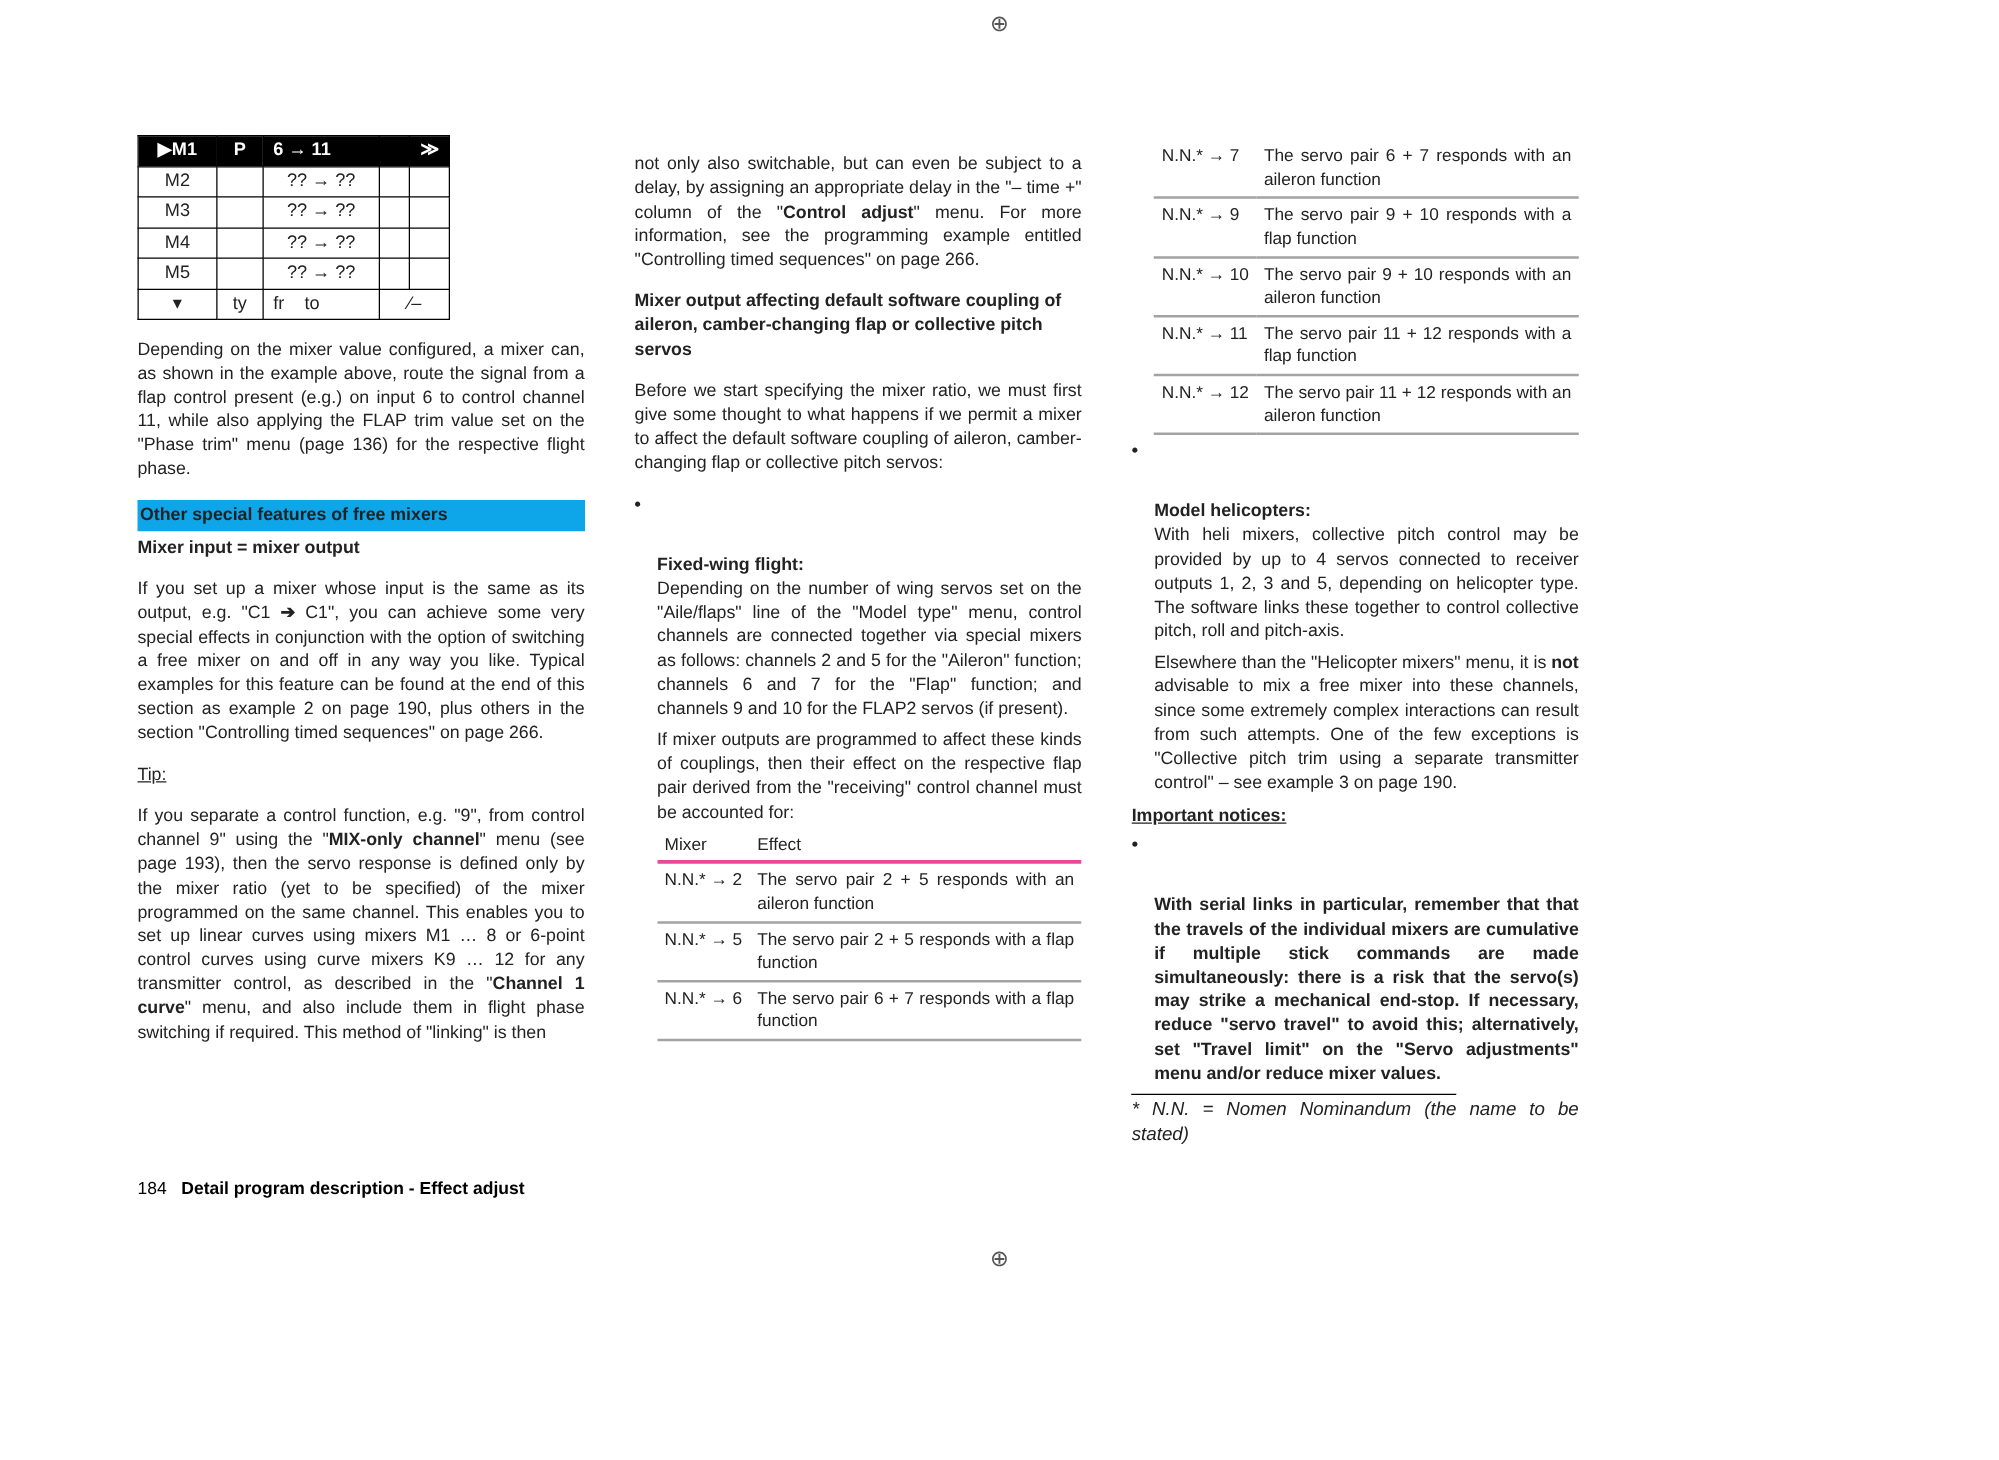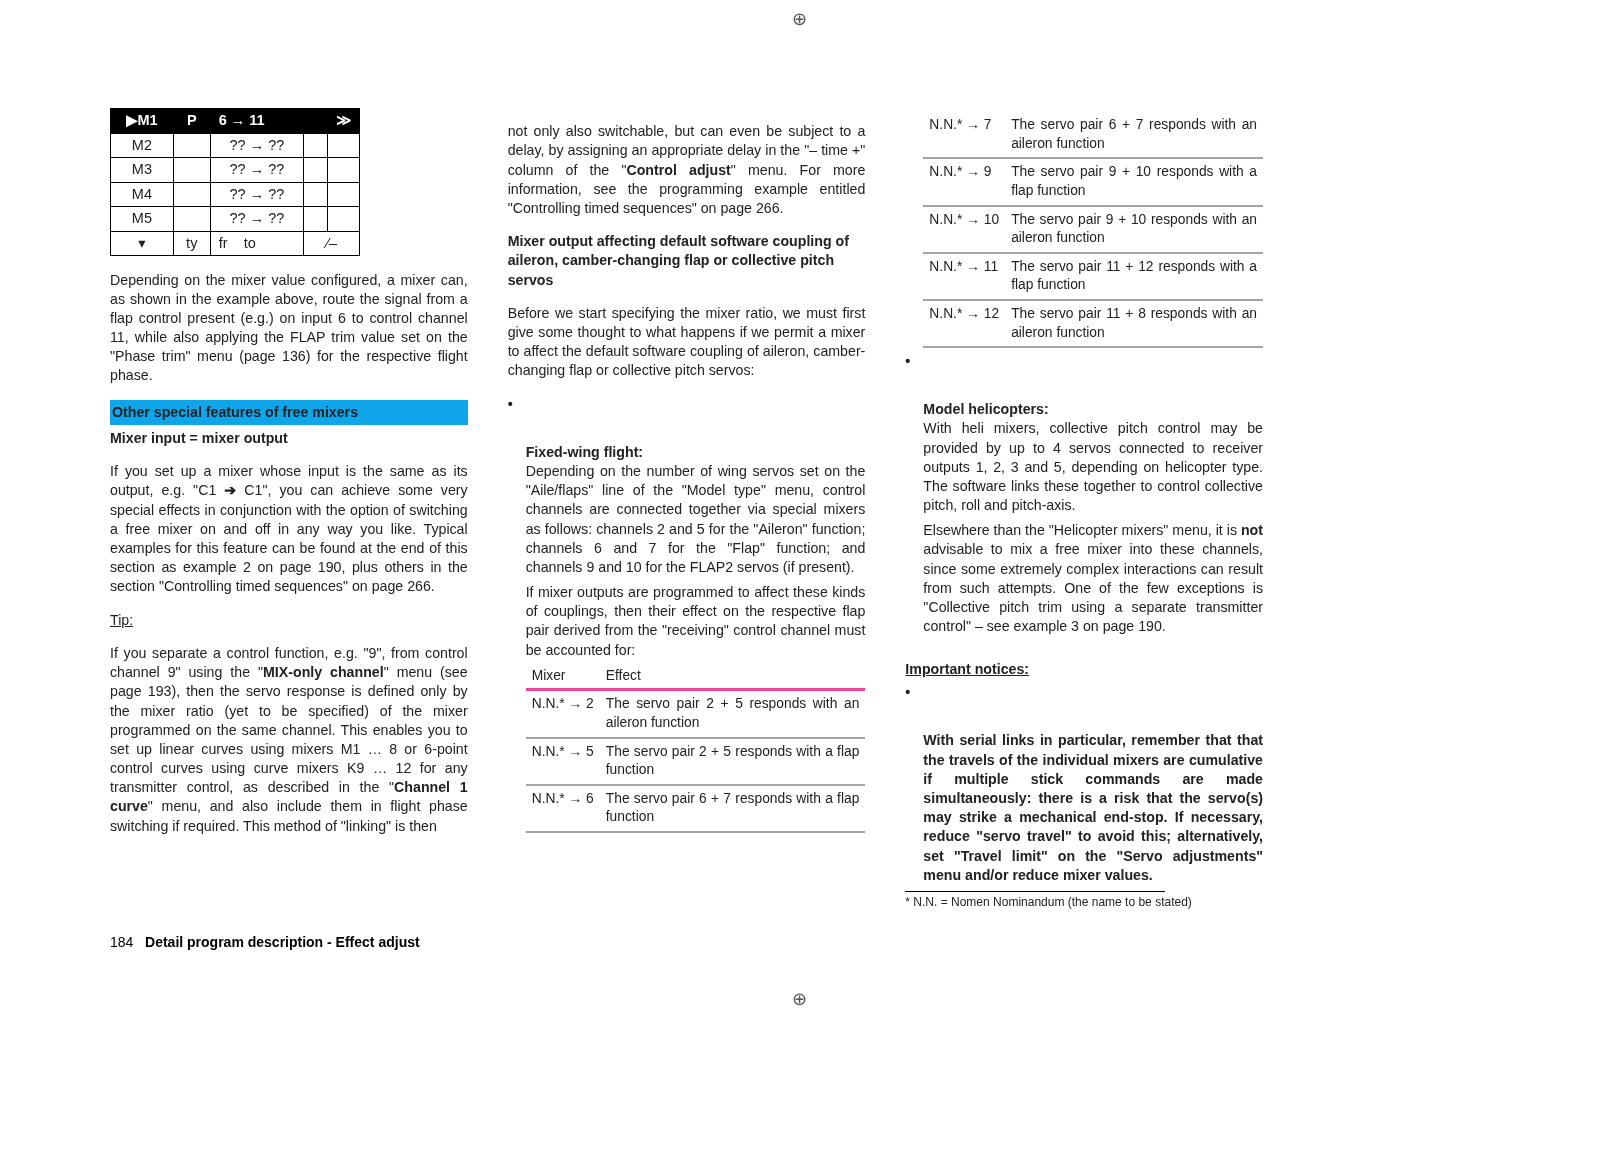--- a/index.html
+++ b/index.html
@@ -17,21 +17,21 @@
     table.eff { width:100%; border-collapse:collapse; margin:4px 0; font-size:13.8px; }
     table.eff th { text-align:left; border-bottom:3px solid #ec4899; padding:3px 6px; font-weight:normal;margin-top:20px; }
     table.eff td { border-bottom:2px solid #a3a3a3; padding:4px 6px; vertical-align:top; }
     table.eff td.c1 { white-space:nowrap; }
     .bullet-row { display:flex; }
     .bullet-glyph { font-weight:bold; width:18px; flex-shrink:0; }
     .bullet-body { flex:1; text-align:justify;margin-top:48px; }
     .nested { padding-left:18px; text-align:justify; }
     .footer { padding:0 110px 30px 110px; font-size:14px; }
     .fnline { border-top:1px solid #000; width:260px; margin:6px 0 2px 0; }
-    .fn { font-size:12px; margin-bottom:4px; }
+    .fn { font-style:italic; font-size:15px; margin-bottom:4px; }
     .pagenum { font-weight:normal; }
     .arrow { font-weight:bold; }
   </style>
 </head>
 <body>
 
 <div class="crosshair">⊕</div>
 
 <div class="page">
 
@@ -149,38 +149,38 @@
         <tr>
               <td class="c1">N.N.* → 10</td>
               <td>The servo pair 9 + 10 responds with an aileron function</td>
             </tr>
         <tr>
               <td class="c1">N.N.* → 11</td>
               <td>The servo pair 11 + 12 responds with a flap function</td>
             </tr>
         <tr>
               <td class="c1">N.N.* → 12</td>
-              <td>The servo pair 11 + 8 responds with an aileron function</td>
+              <td>The servo pair 11 + 12 responds with an aileron function</td>
             </tr>
       </tbody>
         </table>
     </div>
 
     <div class="bullet-row">
       <span class="bullet-glyph">•</span>
       <div class="bullet-body">
         <span class="bold">Model helicopters:</span>
       </div>
     </div>
     <div class="nested">With heli mixers, collective pitch control may be provided by up to 4 servos connected to receiver outputs 1, 2, 3 and 5, depending on helicopter type. The software links these together to control collective pitch, roll and pitch-axis.</div>
     <div class="nested" style="margin-top:6px">
       <span>Elsewhere than the "Helicopter mixers" menu, it is </span><span class="bold">not</span><span> advisable to mix a free mixer into these channels, since some extremely complex interactions can result from such attempts. One of the few exceptions is "Collective pitch trim using a separate transmitter control" – see example 3 on page 190.</span>
     </div>
 
-    <div class="italic u bold" style="margin-top:24px">Important notices:</div>
+    <div class="italic u bold" style="margin-top:8px">Important notices:</div>
     <div class="bullet-row" style="margin-top:4px">
       <span class="bullet-glyph italic bold">•</span>
       <div class="bullet-body italic bold">With serial links in particular, remember that that the travels of the individual mixers are cumulative if multiple stick commands are made simultaneously: there is a risk that the servo(s) may strike a mechanical end-stop. If necessary, reduce "servo travel" to avoid this; alternatively, set "Travel limit" on the "Servo adjustments" menu and/or reduce mixer values.</div>
     </div>
 
     <div class="fnline"></div>
     <div class="fn">*   N.N. = Nomen Nominandum (the name to be stated)</div>
   </div>
 
 </div>

